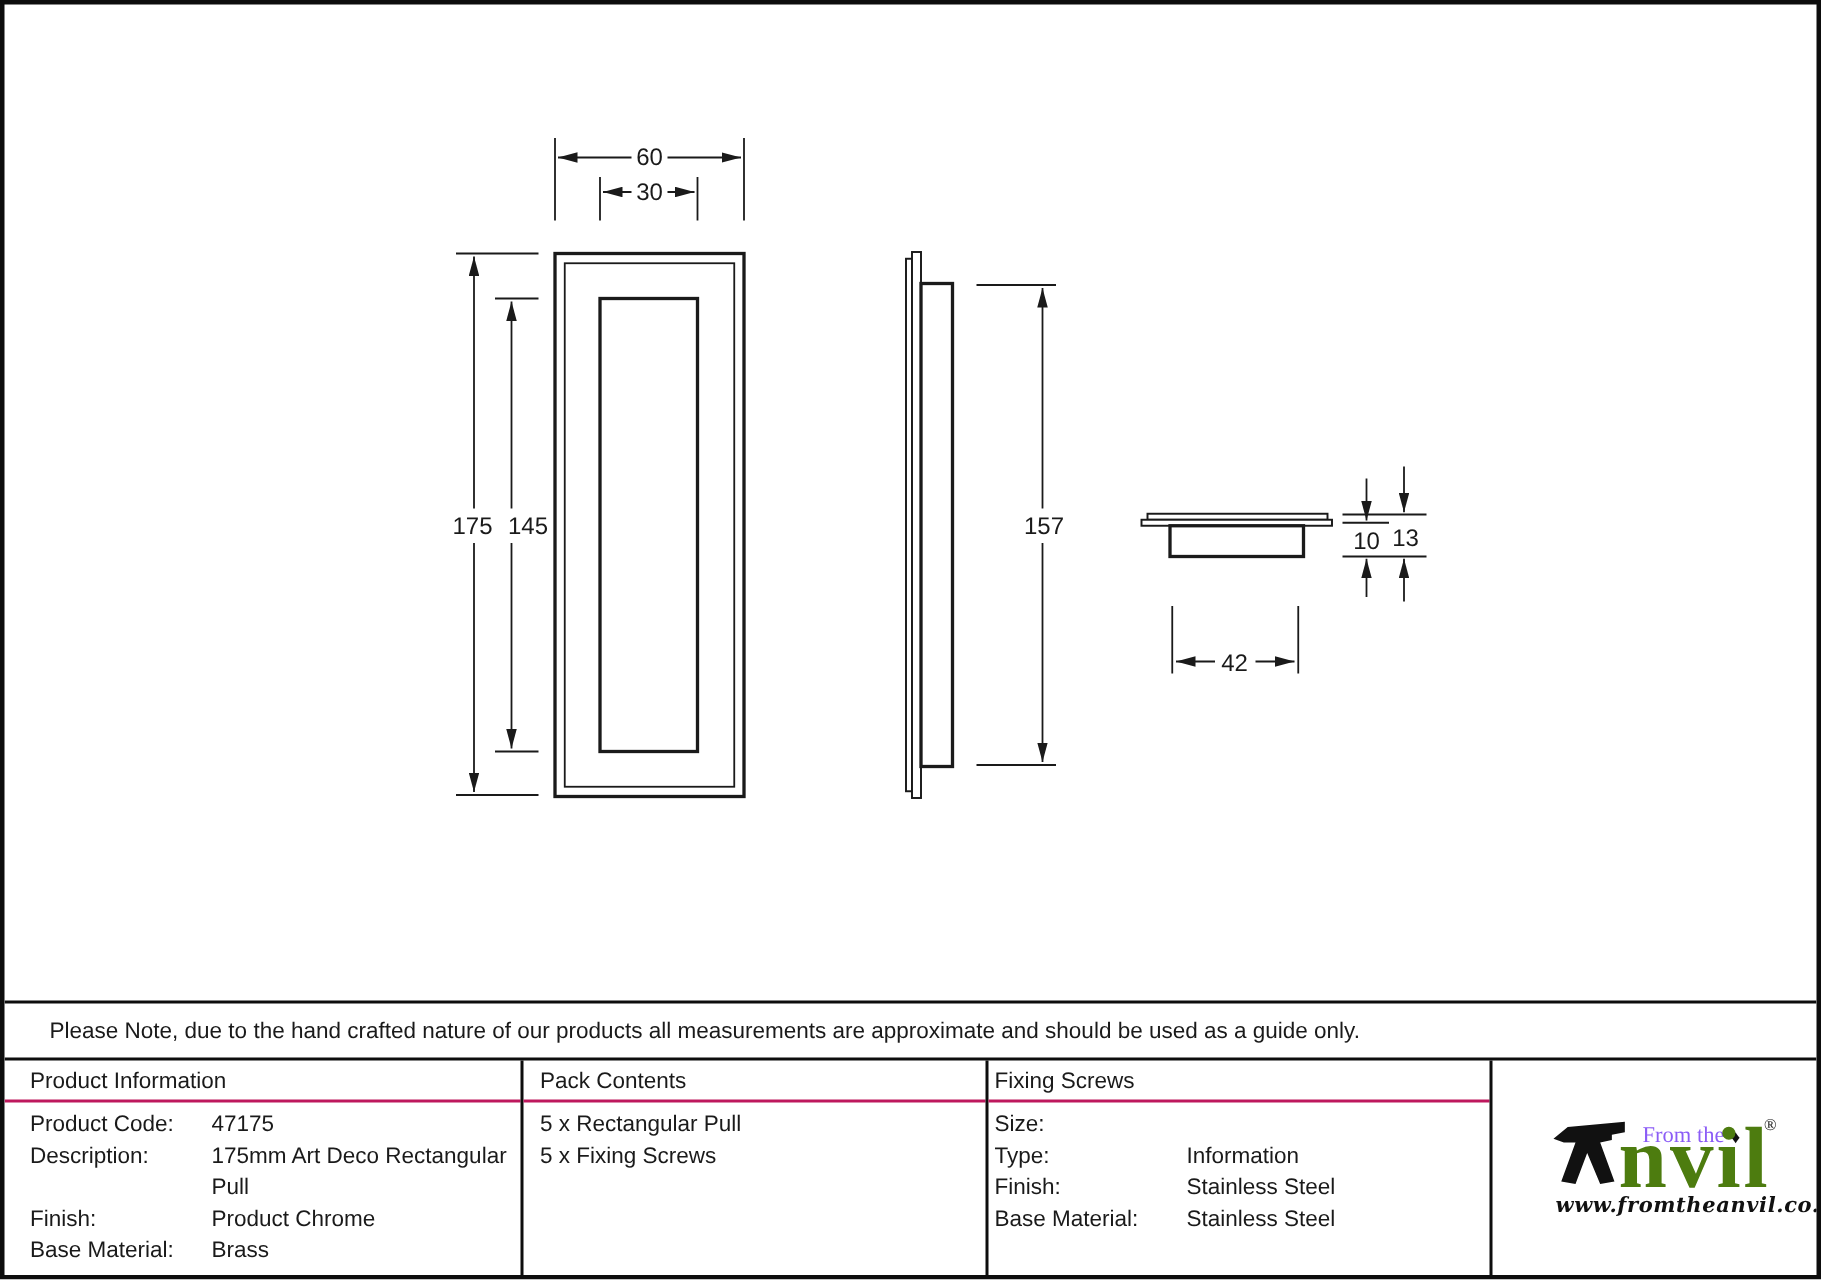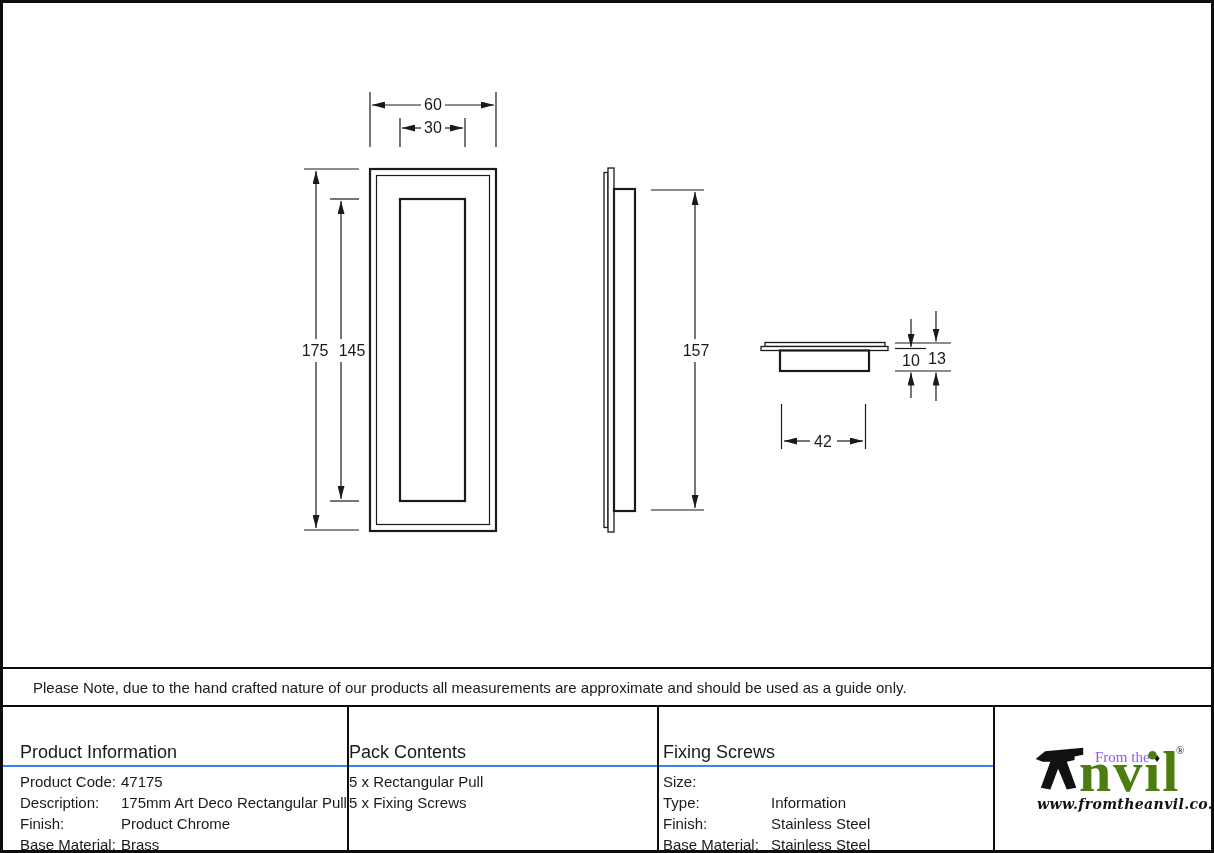--- a/index.html
+++ b/index.html
@@ -32,30 +32,29 @@
   .info-table{
     position:absolute;left:0;top:704px;bottom:0;width:100%;
     display:flex;box-sizing:border-box;
   }
   .col{box-sizing:border-box;height:100%;}
   .col1{width:344px;}
   .col2{width:310px;border-left:2px solid #0d0d0d;}
   .col3{width:336px;border-left:2px solid #0d0d0d;}
   .col4{flex:1;border-left:2px solid #0d0d0d;position:relative;}
   .col-header{
-    height:26px;border-bottom:2px solid #3b82f6;
+    height:26px;border-bottom:2px solid #be185d;
     display:flex;align-items:center;
-    font-size:18px;
-    margin-top:32px;
+    font-size:15px;
   }
   .col1 .col-header, .col1 .col-body{padding-left:17px;}
-  .col2 .col-header, .col2 .col-body{}
+  .col2 .col-header, .col2 .col-body{padding-left:11px;}
   .col3 .col-header, .col3 .col-body{padding-left:4px;}
   .col-body{padding-top:4px;font-size:15px;}
-  .kv{display:flex;line-height:21px;}
+  .kv{display:flex;line-height:21px;gap:20px;}
   .col1 .kv .k{width:101px;flex:none;}
   .col3 .kv .k{width:108px;flex:none;}
   .pc-item{line-height:21px;}
   
   .logo-box{position:absolute;inset:0;}
   .anvil-icon{position:absolute;left:38px;top:40px;}
   .from-the{
     position:absolute;left:100px;top:42px;
     font-family:"Liberation Serif",serif;font-size:15px;color:#8b5cf6;
   }

